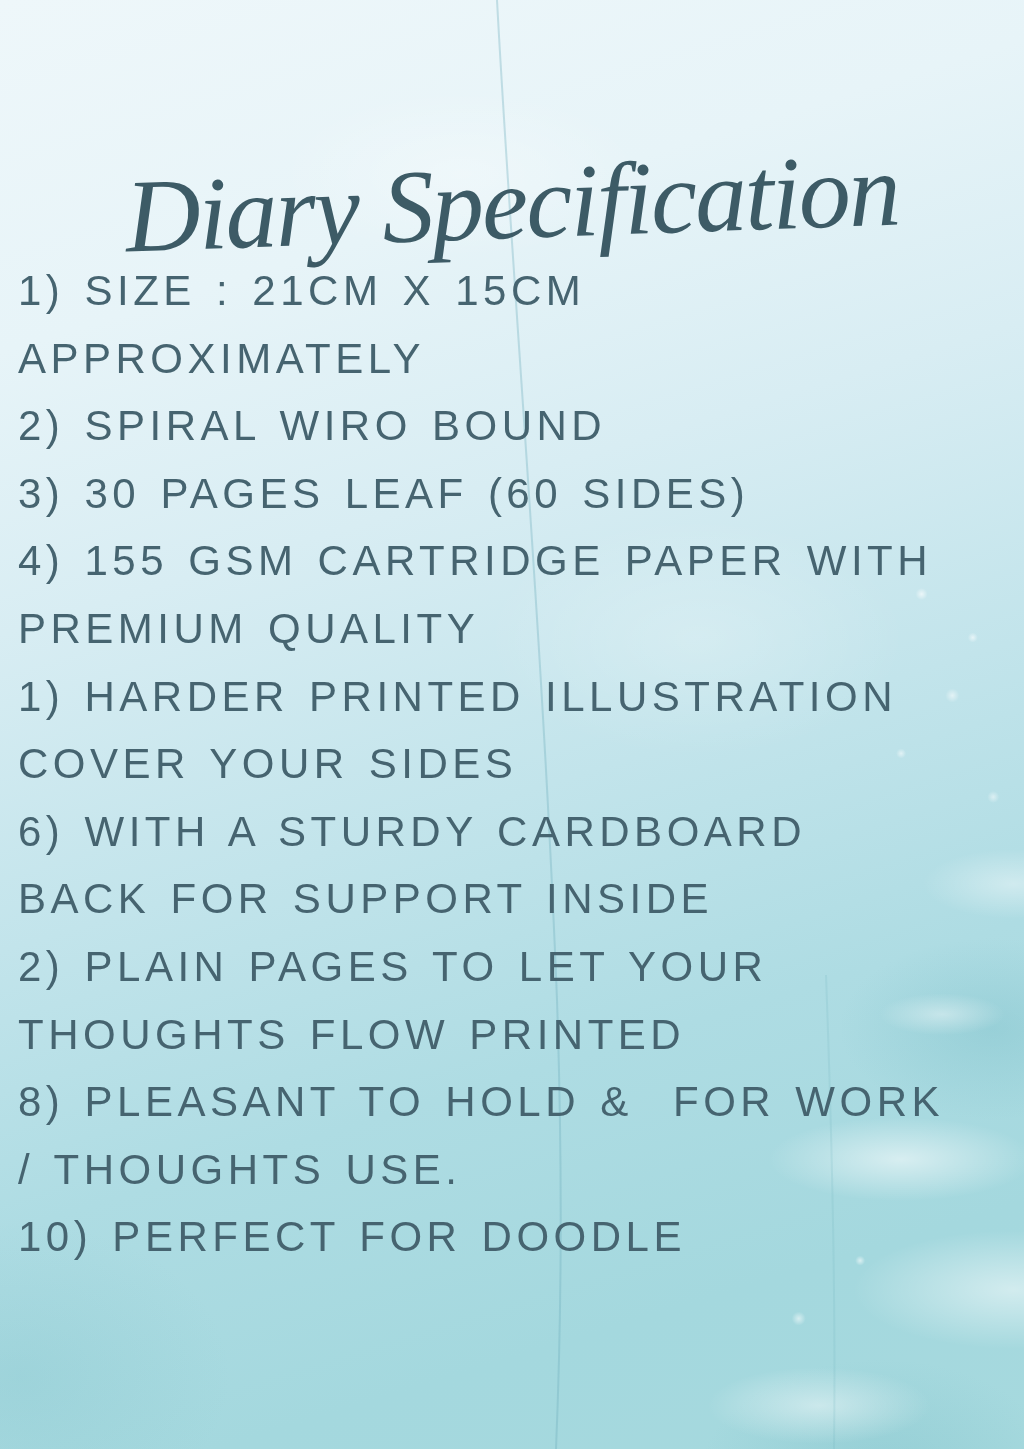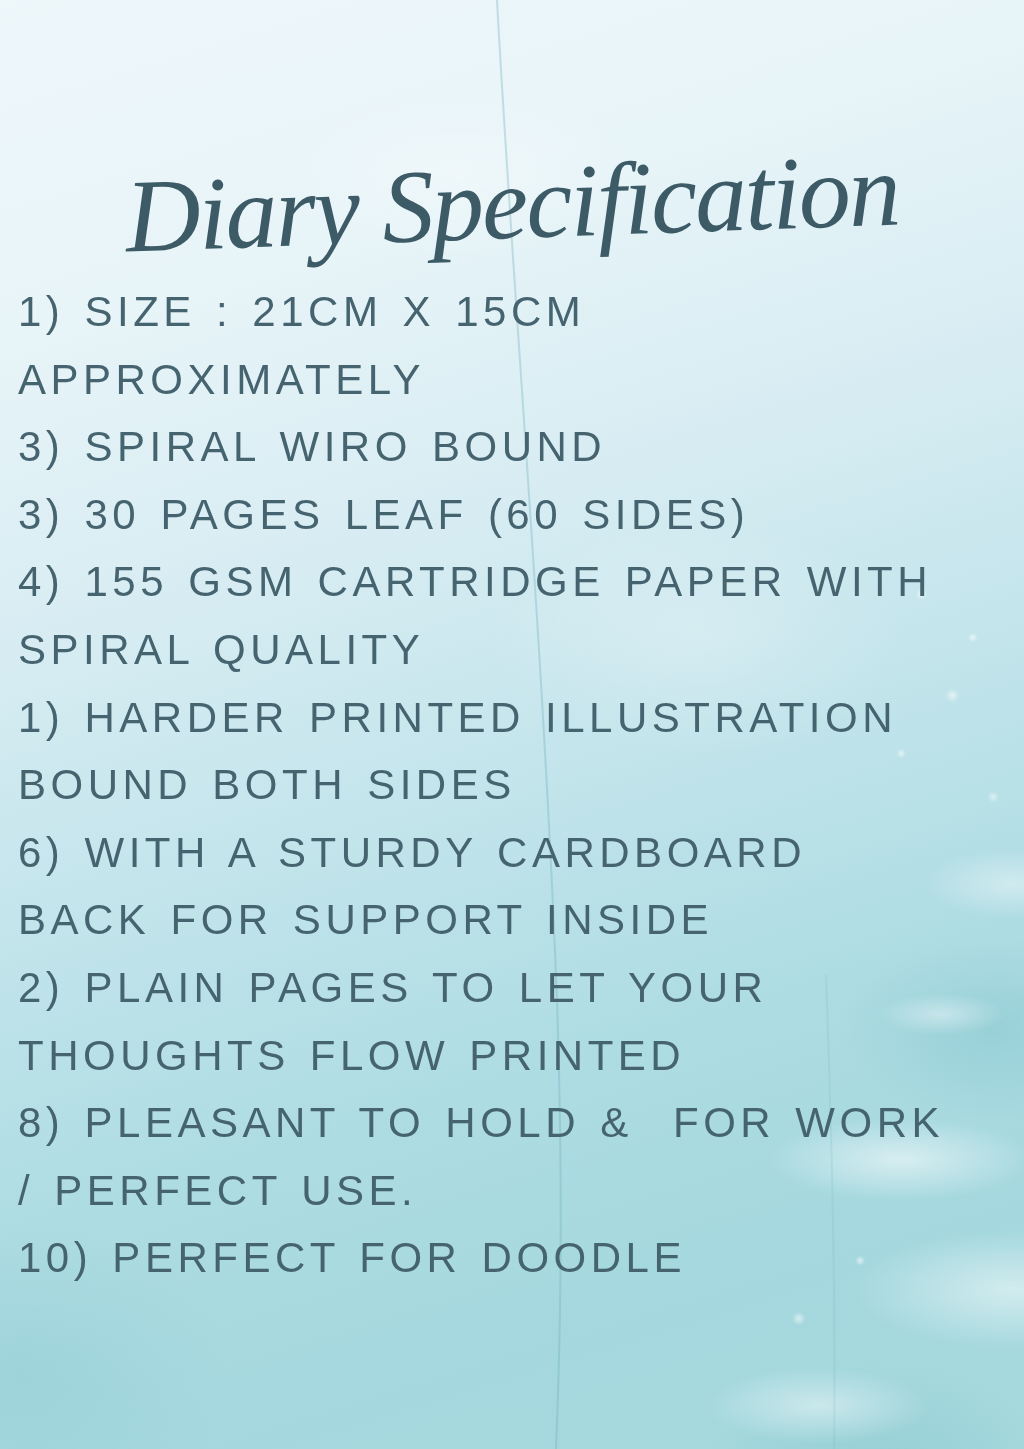--- a/index.html
+++ b/index.html
@@ -60,21 +60,21 @@
     font-weight: 400;
     font-size: 104px;
     line-height: 190px;
     letter-spacing: -2px;
     color: #3d5b66;
     transform: rotate(-2deg);
     white-space: nowrap;
   }
   .spec-list {
     position: absolute;
-    top: 278px;
+    top: 257px;
     left: 18px;
     right: 6px;
   }
   .spec-line {
     font-size: 42px;
     font-weight: 300;
     line-height: 67.6px;
     letter-spacing: 4.5px;
     word-spacing: 4px;
     color: #466470;
@@ -89,28 +89,28 @@
   <svg class="crease-svg" viewBox="0 0 1024 1449" xmlns="http://www.w3.org/2000/svg">
     <path d="M497,0 C512,280 543,640 557,1000 C563,1180 561,1330 556,1449" fill="none" stroke="#6fafbd" stroke-width="2" opacity="0.35"></path>
     <path d="M826,975 C831,1110 836,1290 834,1449" fill="none" stroke="#6fafbd" stroke-width="2" opacity="0.18"></path>
   </svg>
 
   <h1 class="title">Diary Specification</h1>
 
   <div class="spec-list">
       <div class="spec-line">1) SIZE : 21CM X 15CM</div>
       <div class="spec-line">APPROXIMATELY</div>
-      <div class="spec-line">3) SPIRAL WIRO BOUND</div>
+      <div class="spec-line">2) SPIRAL WIRO BOUND</div>
       <div class="spec-line">3) 30 PAGES LEAF (60 SIDES)</div>
       <div class="spec-line">4) 155 GSM CARTRIDGE PAPER WITH</div>
-      <div class="spec-line">SPIRAL QUALITY</div>
+      <div class="spec-line">PREMIUM QUALITY</div>
       <div class="spec-line">1) HARDER PRINTED ILLUSTRATION</div>
-      <div class="spec-line">BOUND BOTH SIDES</div>
+      <div class="spec-line">COVER YOUR SIDES</div>
       <div class="spec-line">6) WITH A STURDY CARDBOARD</div>
       <div class="spec-line">BACK FOR SUPPORT INSIDE</div>
       <div class="spec-line">2) PLAIN PAGES TO LET YOUR</div>
       <div class="spec-line">THOUGHTS FLOW PRINTED</div>
       <div class="spec-line">8) PLEASANT TO HOLD &amp;  FOR WORK</div>
-      <div class="spec-line">/ PERFECT USE.</div>
+      <div class="spec-line">/ THOUGHTS USE.</div>
       <div class="spec-line">10) PERFECT FOR DOODLE</div>
     </div>
 
 </div>
 
 </body></html>

